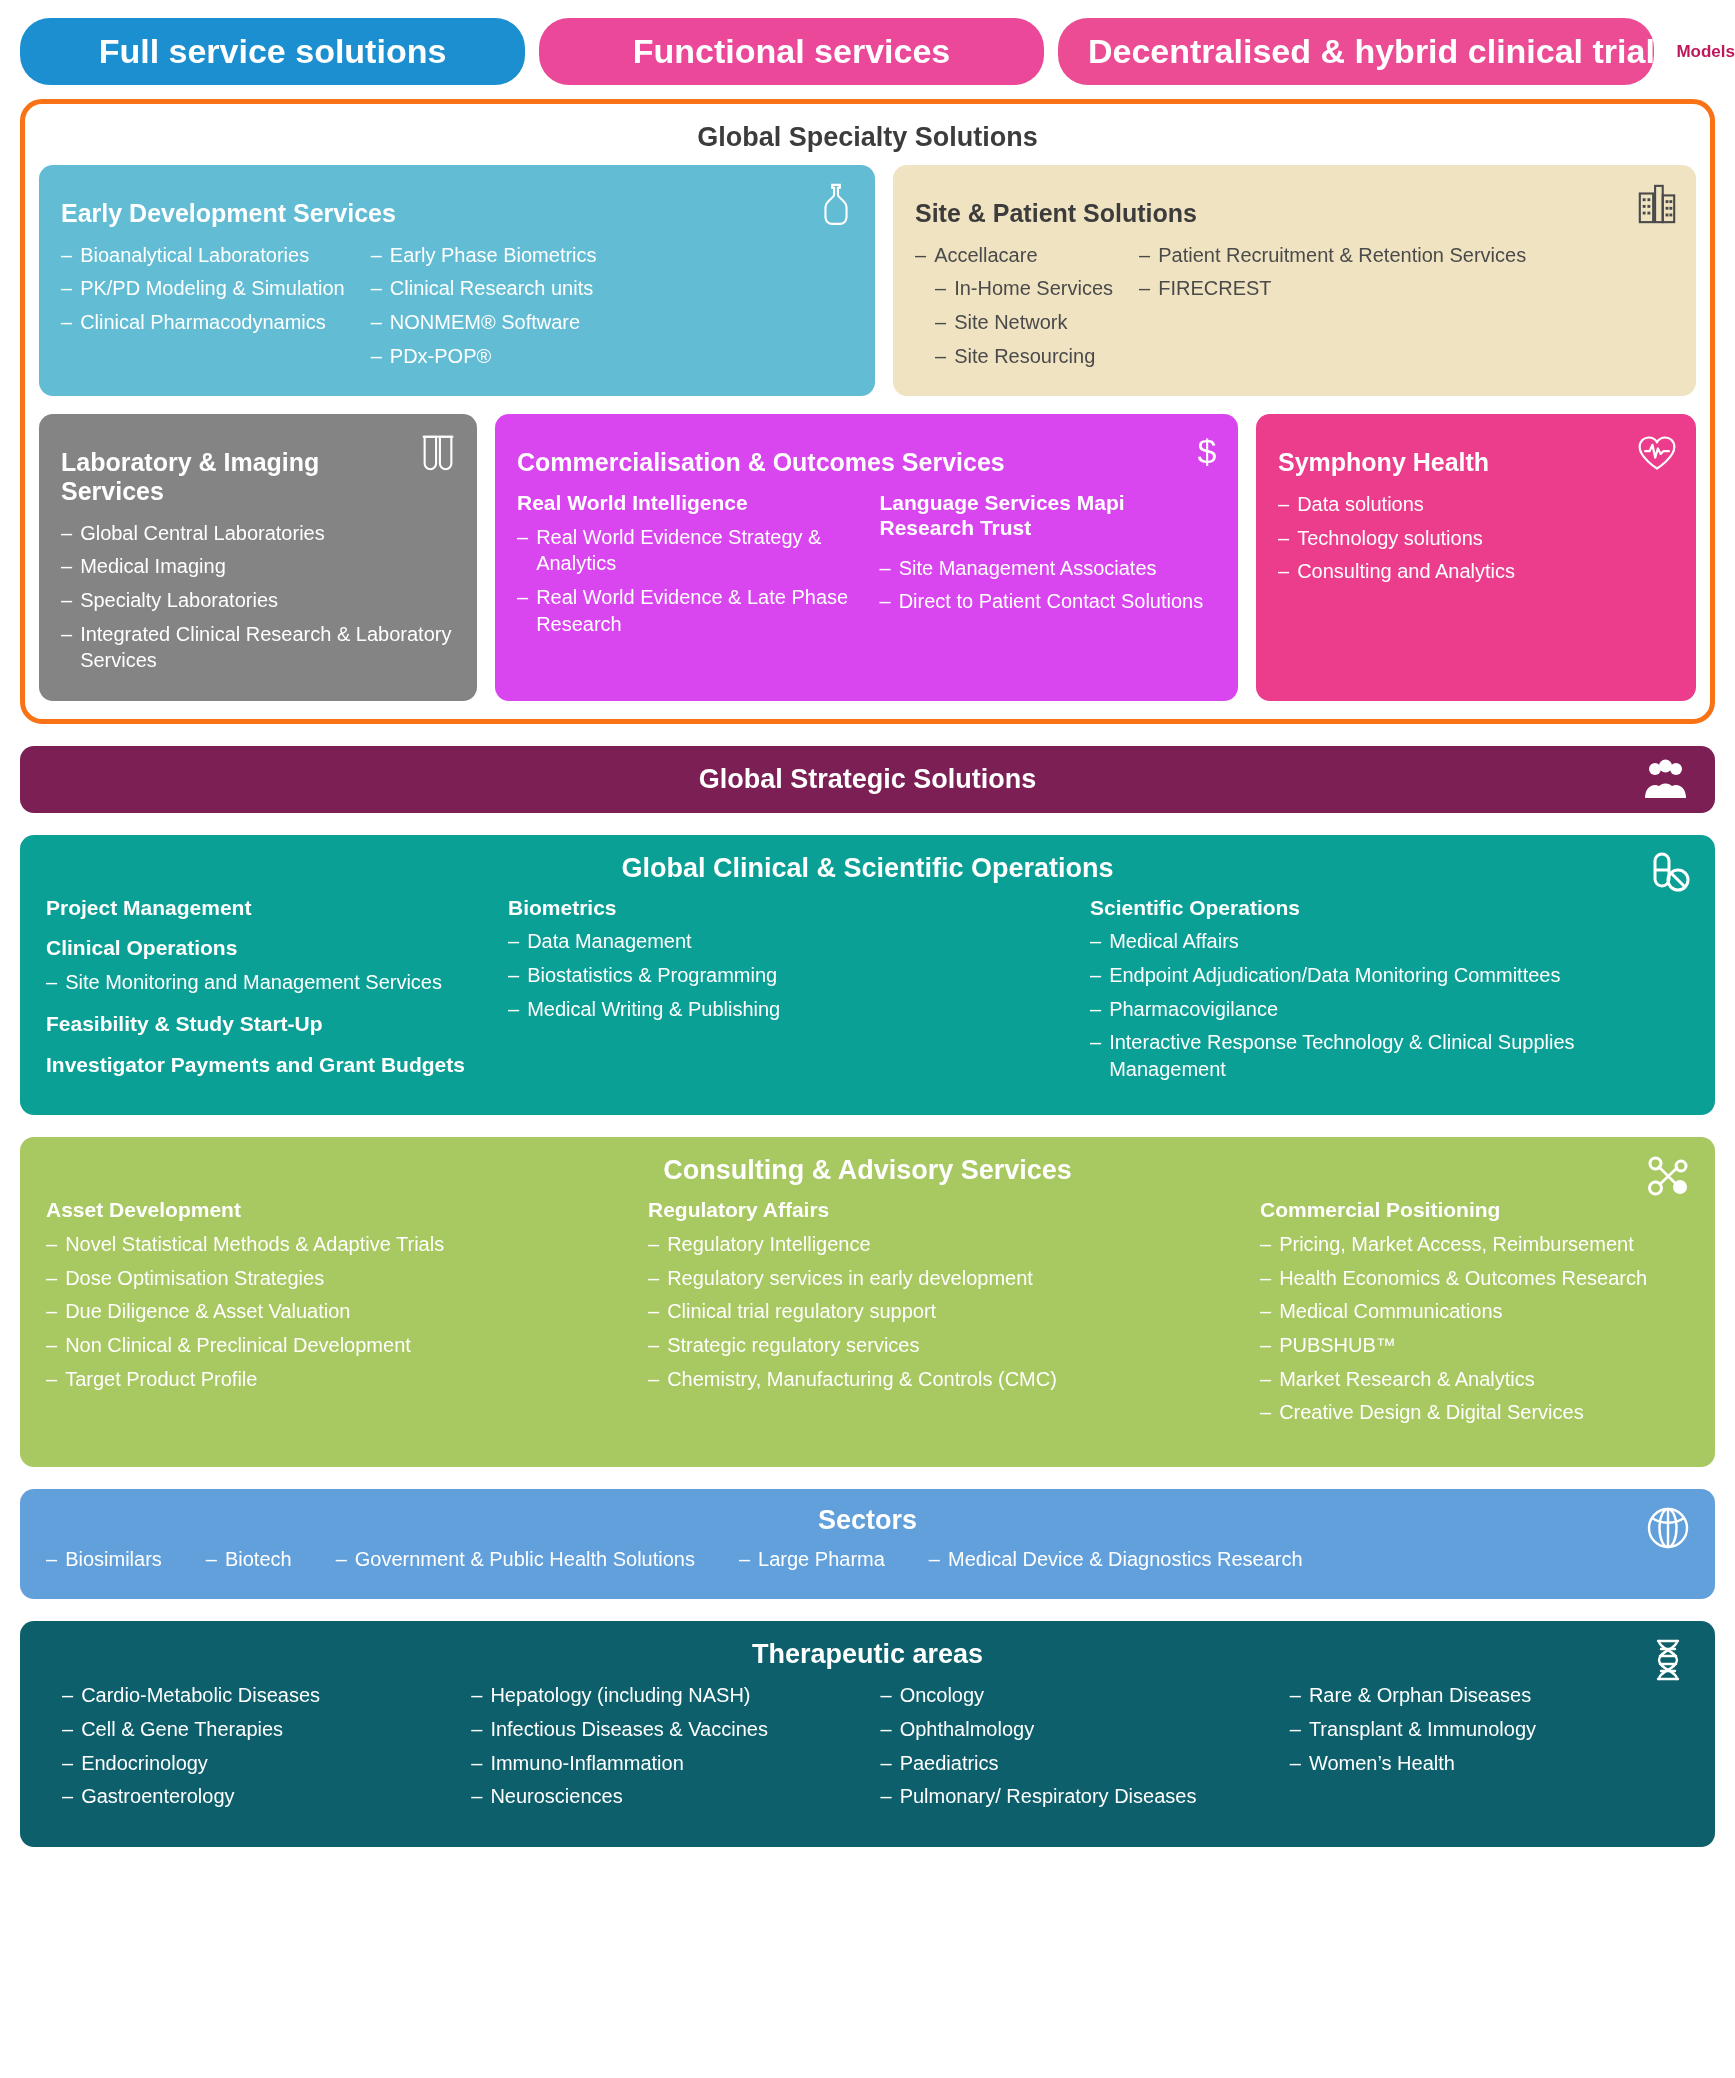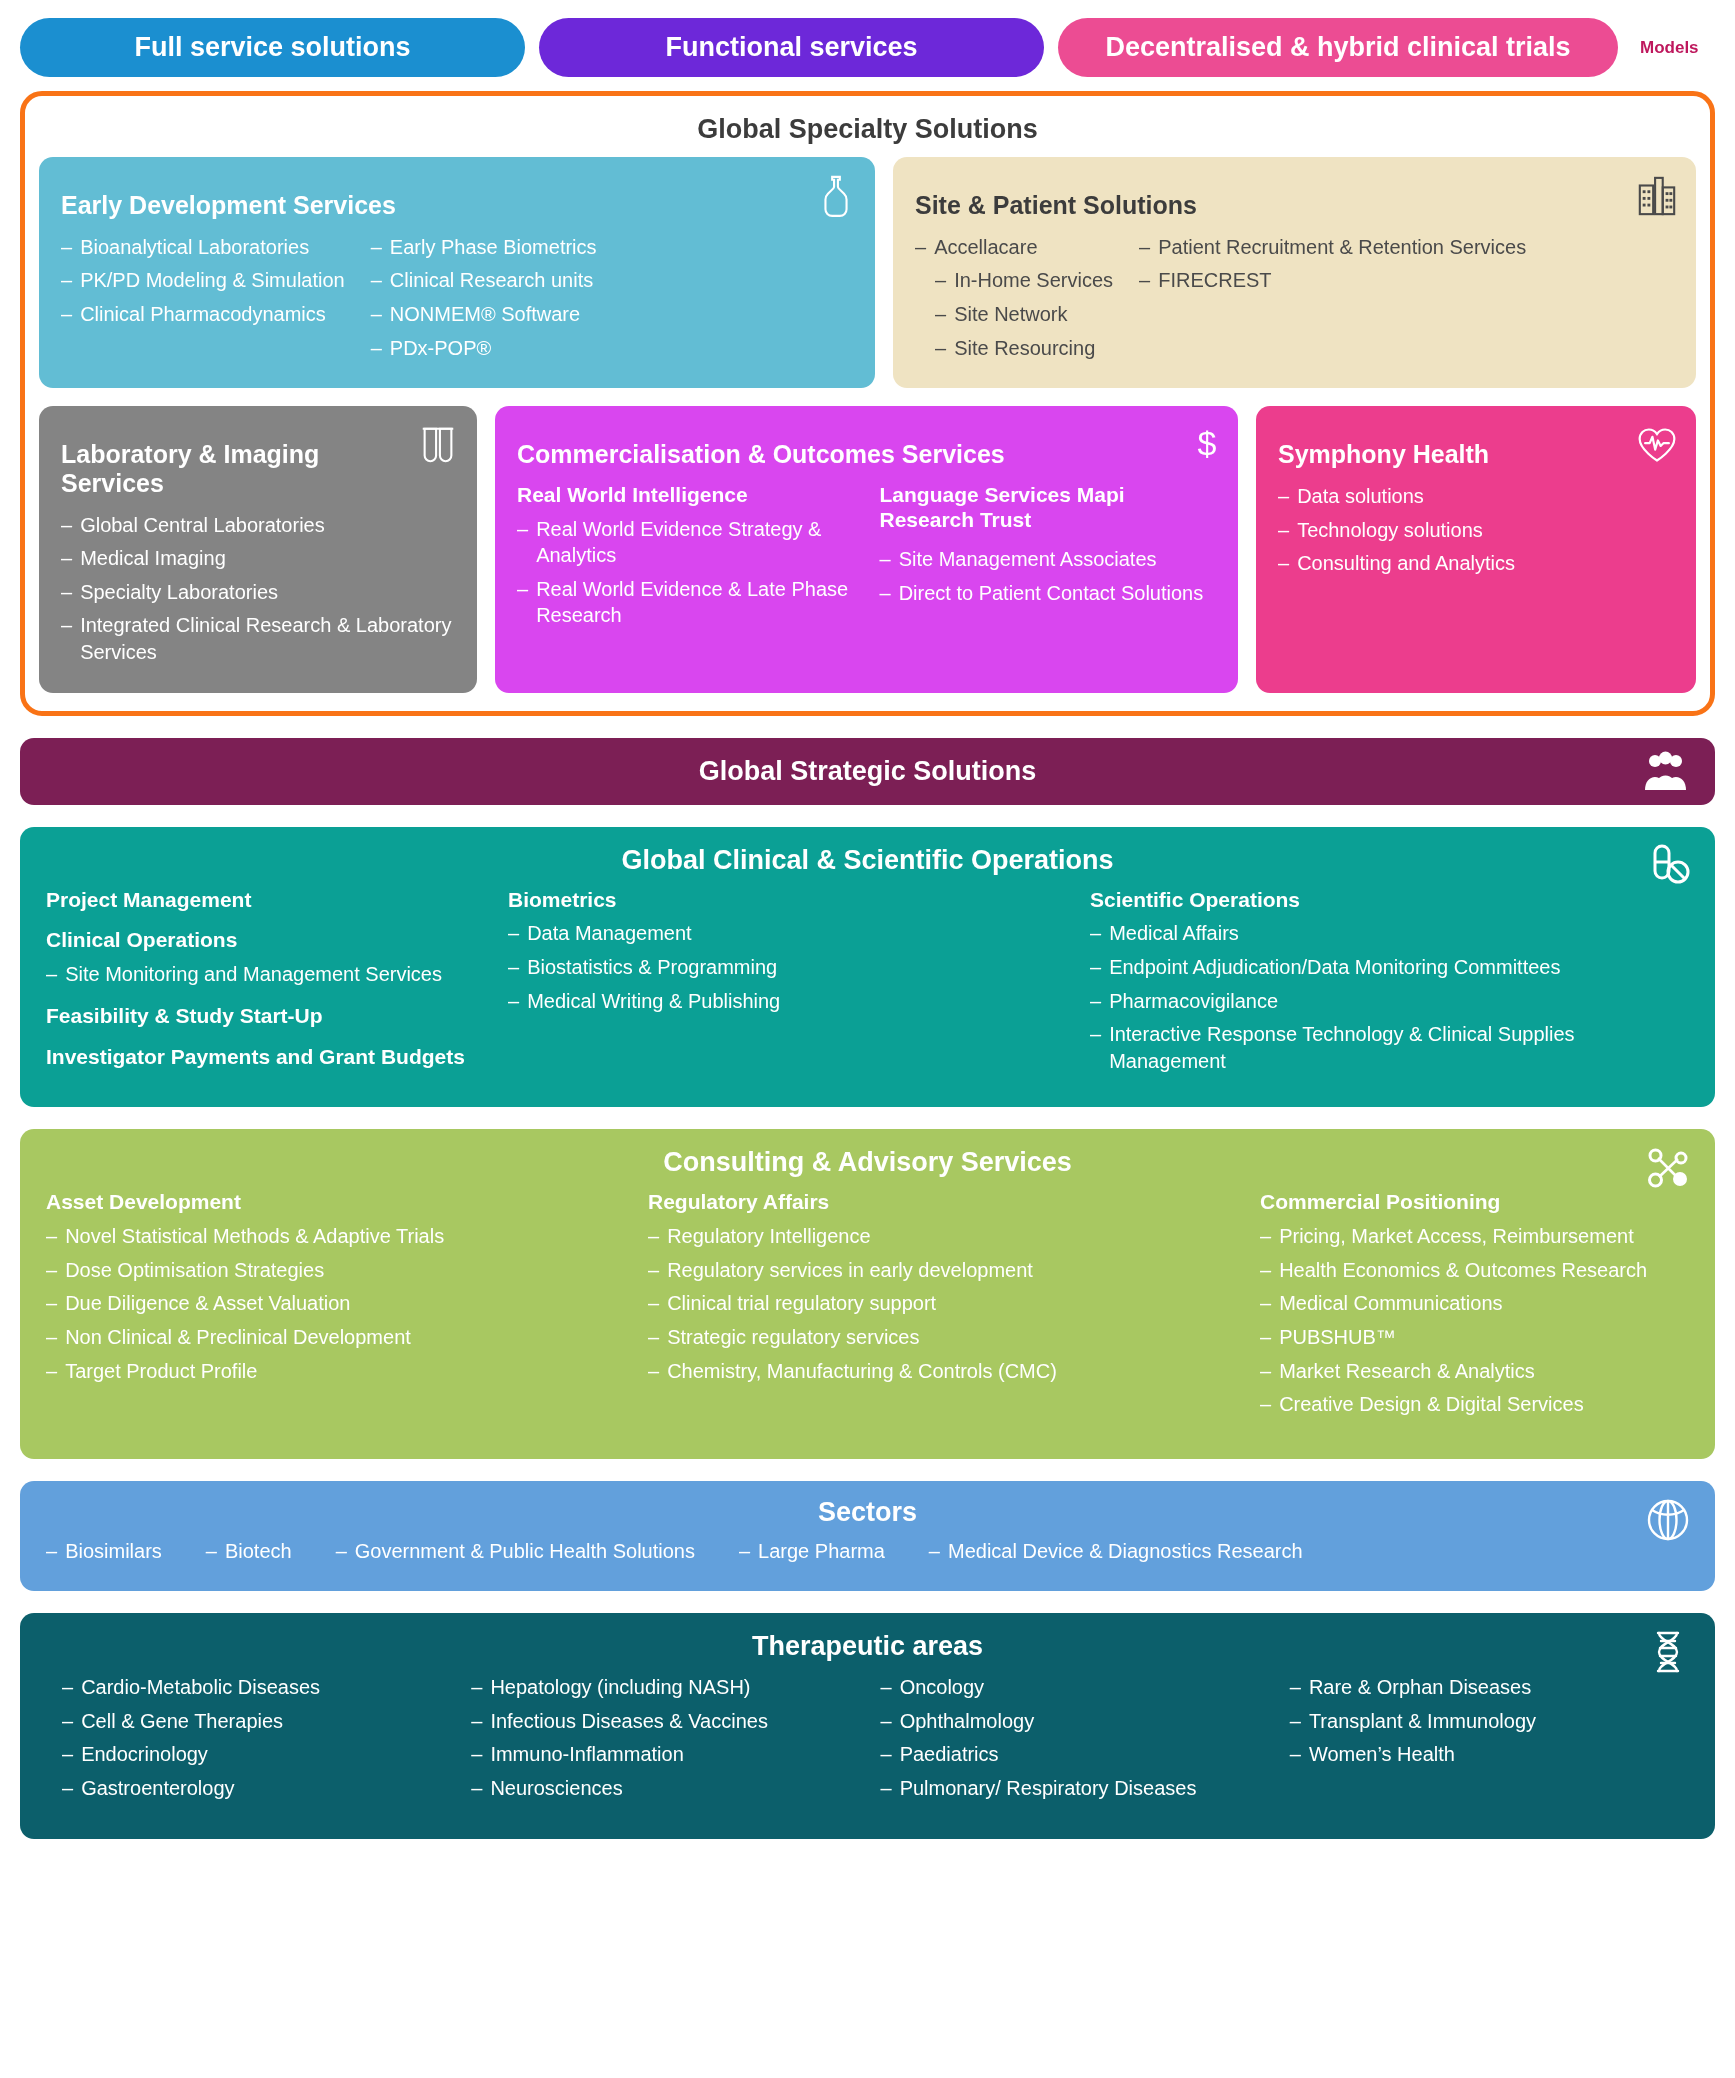--- a/index.html
+++ b/index.html
@@ -15,28 +15,28 @@
   .models-row {
     display: flex;
     align-items: center;
     gap: 14px;
     padding: 18px 0 14px 20px;
   }
   .pill {
     border-radius: 30px;
     color: #ffffff;
     font-weight: bold;
-    font-size: 27px;
+    font-size: 34px;
     text-align: center;
     padding: 14px 30px;
     white-space: nowrap;
     line-height: 1.15;
   }
   .pill.blue  { background: #1b8fd0; min-width: 505px; }
-  .pill.teal  { background: #6d28d9; min-width: 505px; }
+  .pill.teal  { background: #ec4899; min-width: 505px; }
   .pill.pink  { background: #ec4c93; min-width: 560px; }
   .models-label {
     font-size: 17px;
     font-weight: bold;
     color: #be185d;
     margin-left: 8px;
   }
 
   
   .gss-frame {

